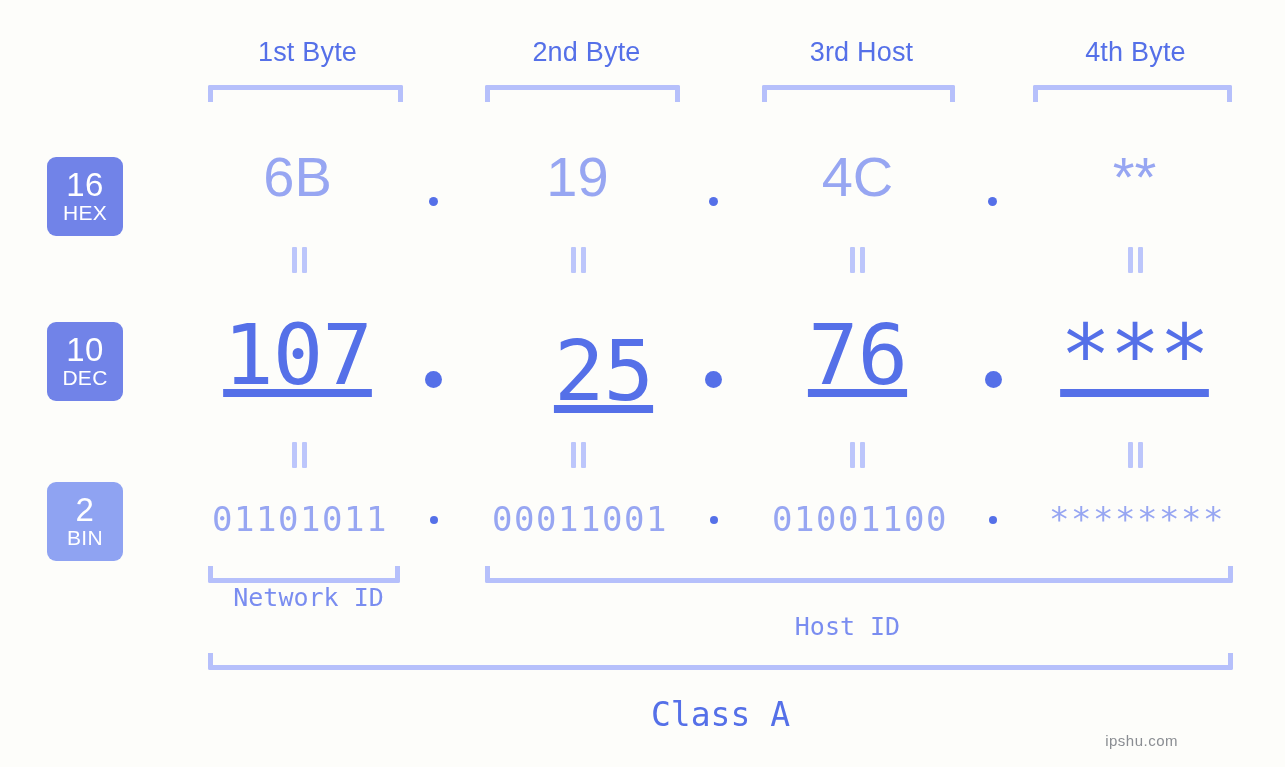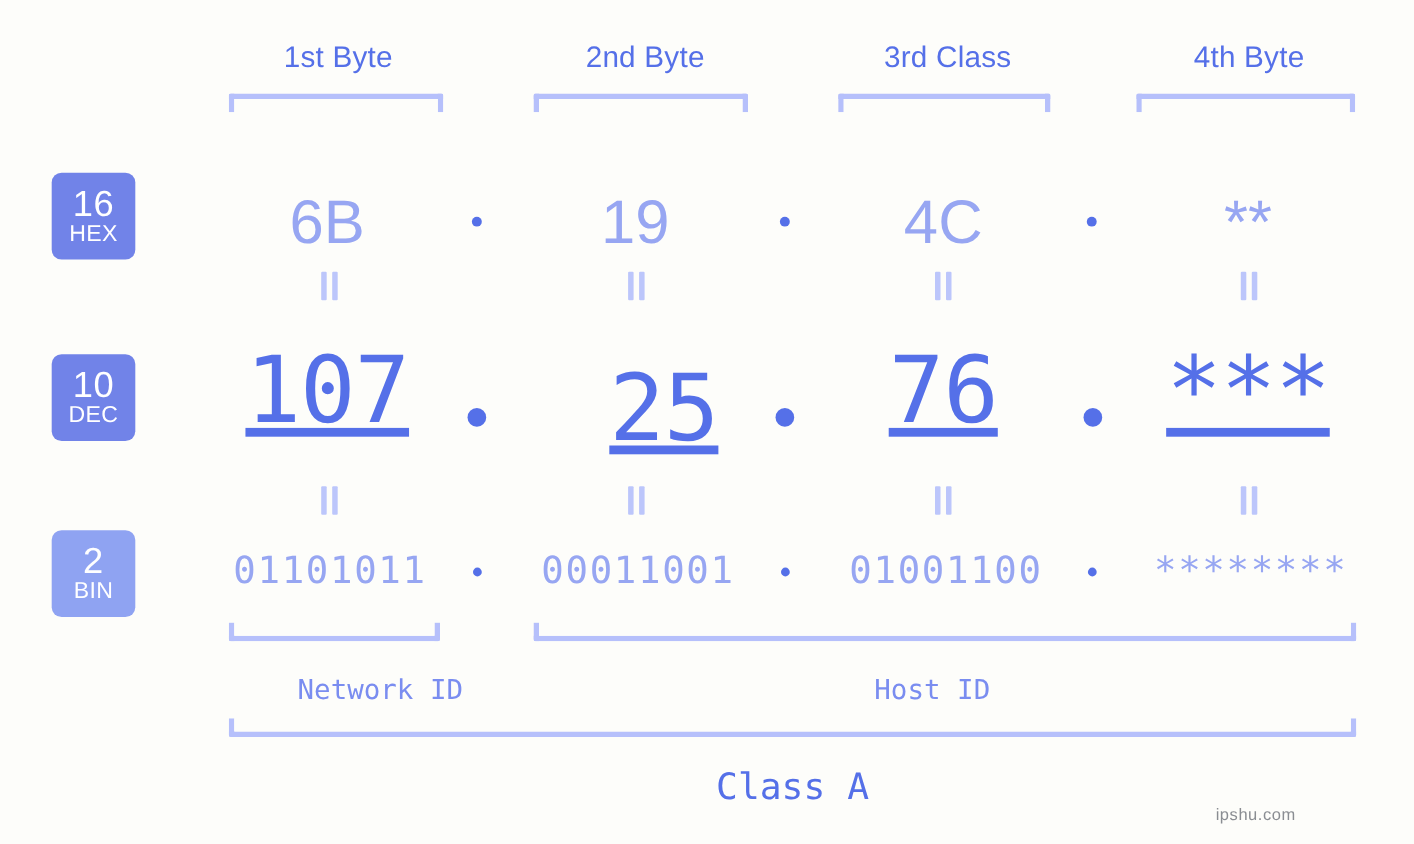--- a/index.html
+++ b/index.html
@@ -90,21 +90,21 @@
   .val {
     position: absolute;
     text-align: center;
     white-space: nowrap;
   }
 
   .hex-val {
     font-family: "Liberation Sans", sans-serif;
     font-size: 56px;
     color: #97a6f2;
-    top: 170px;
+    top: 145px;
     height: 64px;
     line-height: 64px;
   }
 
   .dec-val {
     font-family: "DejaVu Sans Mono", monospace;
     font-size: 84px;
     color: #5570e8;
     top: 300px;
     height: 110px;
@@ -183,21 +183,21 @@
     letter-spacing: 0.5px;
   }
 </style>
 </head>
 <body>
 
 <div id="stage">
 
   <div class="byte-title" style="left:185px; width:245px;">1st Byte</div>
   <div class="byte-title" style="left:464px; width:245px;">2nd Byte</div>
-  <div class="byte-title" style="left:739px; width:245px;">3rd Class</div>
+  <div class="byte-title" style="left:739px; width:245px;">3rd Host</div>
   <div class="byte-title" style="left:1013px; width:245px;">4th Byte</div>
 
   <div class="bracket" style="left:208px; top:85px; width:195px;"></div>
   <div class="bracket" style="left:485px; top:85px; width:195px;"></div>
   <div class="bracket" style="left:762px; top:85px; width:193px;"></div>
   <div class="bracket" style="left:1033px; top:85px; width:199px;"></div>
 
   <div class="badge" style="top:157px;">
     <span class="num">16</span>
     <span class="nm">HEX</span>
@@ -267,21 +267,21 @@
   <div class="dot dot-bin" style="left:430px;"></div>
   <div class="val bin-val" style="left:465px; width:230px;">00011001</div>
   <div class="dot dot-bin" style="left:710px;"></div>
   <div class="val bin-val" style="left:745px; width:230px;">01001100</div>
   <div class="dot dot-bin" style="left:989px;"></div>
   <div class="val bin-val" style="left:1022px; width:230px;">********</div>
 
   <div class="bracket-up" style="left:208px; top:566px; width:192px;"></div>
   <div class="bracket-up" style="left:485px; top:566px; width:748px;"></div>
 
-  <div class="id-label" style="left:196px; width:225px; top:611px;text-align:right;">Network ID</div>
+  <div class="id-label" style="left:196px; width:225px; top:582px;">Network ID</div>
   <div class="id-label" style="left:735px; width:225px; top:611px;">Host ID</div>
 
   <div class="bracket-up" style="left:208px; top:653px; width:1025px;"></div>
   <div class="class-label" style="left:548px; width:345px; top:694px;">Class A</div>
 
   <div class="watermark">ipshu.com</div>
 
 </div>
 
 </body></html>

